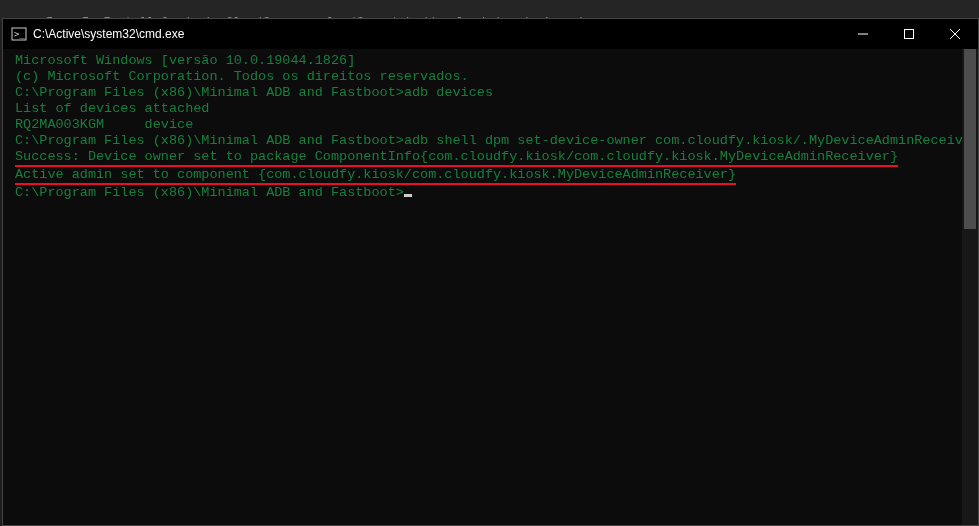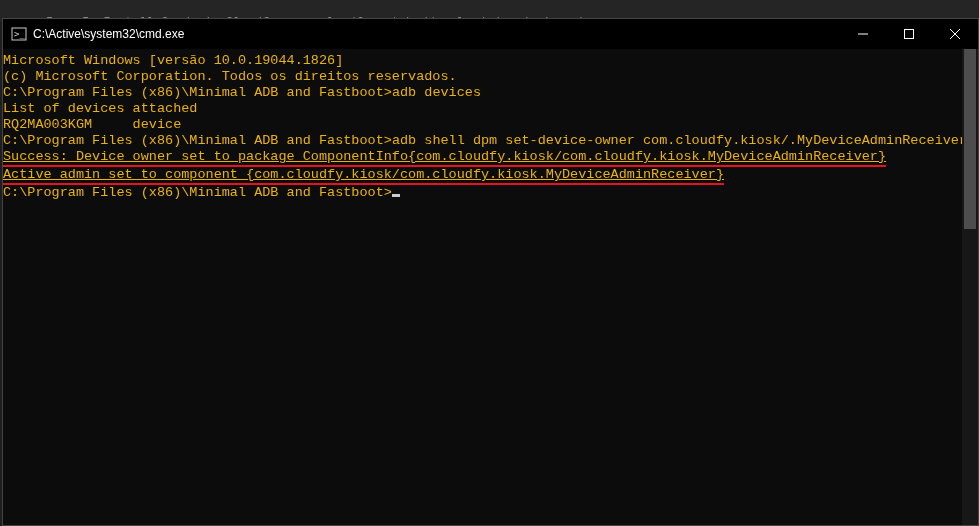--- a/index.html
+++ b/index.html
@@ -65,22 +65,22 @@
     width: 46px;
     display: flex;
     align-items: center;
     justify-content: center;
     color: #ffffff;
   }
   .titlebar-btn svg { width: 10px; height: 10px; }
   .terminal-body {
     flex: 1;
     background: #0c0c0c;
-    color: #eab308;
-    padding: 4px 0 0 0;
+    color: #15803d;
+    padding: 4px 0 0 12px;
     white-space: pre;
     font-family: Consolas, 'Courier New', monospace;
     font-size: 13.5px;
     line-height: 16px;
     overflow: hidden;
     position: relative;
   }
   .scrollbar {
     position: absolute;
     top: 30px;
@@ -95,21 +95,20 @@
     left: 2px;
     width: 12px;
     height: 180px;
     background: #4d4d4d;
   }
   .line { display: block; }
   .underline-red {
     border-bottom: 2px solid #e81123;
     display: inline-block;
     padding-bottom: 0px;
-    text-decoration: underline;
   }
   .cursor {
     display: inline-block;
     width: 8px;
     height: 3px;
     background: #cccccc;
     vertical-align: baseline;
     margin-left: 0px;
     position: relative;
     top: 1px;

